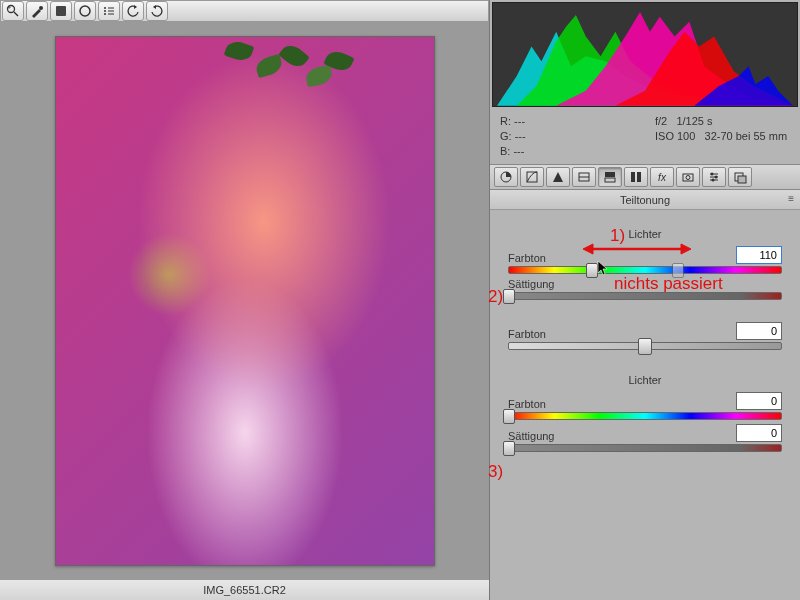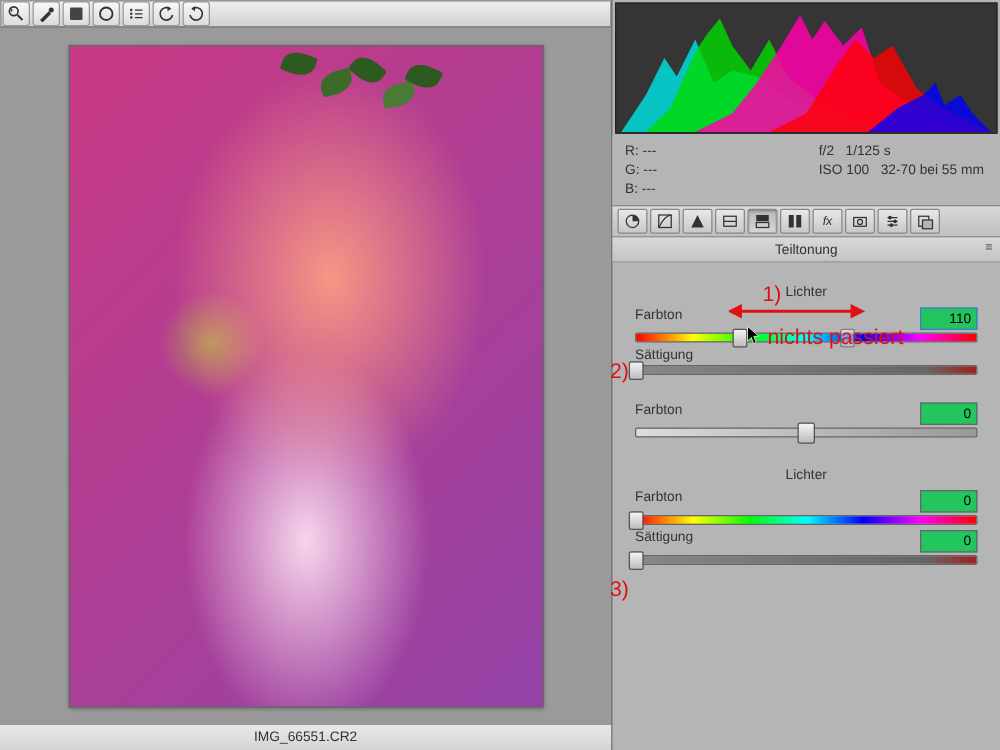--- a/index.html
+++ b/index.html
@@ -1,18 +1,18 @@
 <!DOCTYPE html>
 <html><head>
 <meta charset="utf-8">
 <style>
   * { box-sizing: border-box; margin: 0; padding: 0; }
   body { font-family: Arial, sans-serif; font-size: 11px; background: #999; width: 800px; height: 600px; overflow: hidden; }
   .app { display: flex; width: 100%; height: 100%; }
-  .left { flex: 1; background: #404040; display: flex; flex-direction: column; border-right: 1px solid #777; }
+  .left { flex: 1; background: #4c1d95; display: flex; flex-direction: column; border-right: 1px solid #777; }
   .right { width: 310px; background: #b5b5b5; display: flex; flex-direction: column; }
 
   .toolbar-top { height: 22px; background: linear-gradient(#f0f0f0,#d0d0d0); border: 1px solid #999; display: flex; gap: 0; }
   .tool-btn { width: 22px; height: 20px; background: linear-gradient(#f8f8f8,#dcdcdc); border: 1px solid #999; border-radius: 3px; margin: 0 1px; display: flex; align-items: center; justify-content: center; font-size: 11px; color: #333; cursor: pointer; }
 
   .canvas-area { flex: 1; display: flex; align-items: center; justify-content: center; background: #9a9a9a; padding: 10px; }
   .photo { width: 380px; height: 530px; background: #9b4fa5; position: relative; border: 1px solid #666; box-shadow: 0 1px 3px rgba(0,0,0,0.3); overflow: hidden; }
   .photo::before { content: ""; position: absolute; inset: 0; background: radial-gradient(ellipse 180px 240px at 55% 35%, rgba(255,160,130,0.9), transparent 70%), radial-gradient(ellipse 140px 220px at 50% 75%, rgba(255,230,245,0.9), transparent 70%), radial-gradient(circle 55px at 30% 45%, rgba(180,160,80,0.9), transparent 75%), linear-gradient(135deg, rgba(255,30,90,0.45), rgba(130,40,170,0.3)); }
   .leaves { position: absolute; top: 5px; left: 45%; width: 140px; height: 90px; }
   .leaves span { position: absolute; width: 26px; height: 18px; background: #2d5a1f; border-radius: 60% 10% 60% 10%; transform: rotate(20deg); }
@@ -35,23 +35,23 @@
   .icon-tab.active { background: linear-gradient(#b8b8b8,#d8d8d8); box-shadow: inset 0 1px 2px rgba(0,0,0,0.3); }
 
   .panel-header { height: 20px; background: linear-gradient(#d8d8d8,#c4c4c4); border-bottom: 1px solid #999; display: flex; align-items: center; justify-content: center; font-size: 11px; color: #333; position: relative; }
   .panel-menu { position: absolute; right: 6px; top: 3px; font-size: 10px; color: #555; }
 
   .panel-body { padding: 10px 18px; flex: 1; position: relative; }
 
   .section-title { text-align: center; font-size: 11px; color: #333; margin: 8px 0 6px; }
 
   .slider-row { margin-bottom: 4px; position: relative; }
-  .slider-label-row { display: flex; justify-content: space-between; align-items: flex-start; margin-bottom: 2px; }
+  .slider-label-row { display: flex; justify-content: space-between; align-items: flex-end; margin-bottom: 2px; }
   .slider-label { font-size: 11px; color: #333; }
-  .slider-value { width: 46px; height: 18px; background: #22c55e; border: 1px solid #666; font-size: 11px; text-align: right; padding: 1px 4px; }
+  .slider-value { width: 46px; height: 18px; background: #ffffff; border: 1px solid #666; font-size: 11px; text-align: right; padding: 1px 4px; }
   .slider-value.selected { border: 1.5px solid #3a7bd5; }
 
   .slider-track { height: 8px; border: 1px solid #666; border-radius: 2px; position: relative; background: #ccc; }
   .hue-track { background: linear-gradient(to right, red, yellow, lime, cyan, blue, magenta, red); }
   .sat-track { background: linear-gradient(to right, #888 0%, #666 85%, #a02020 100%); }
   .bal-track { background: linear-gradient(to right, #ddd, #999); }
 
   .slider-handle { position: absolute; top: -4px; width: 12px; height: 15px; background: linear-gradient(#f4f4f4,#bcbcbc); border: 1px solid #555; border-radius: 2px; transform: translateX(-50%); cursor: pointer; }
   .slider-handle.big { width: 14px; height: 17px; top: -5px; }
 
@@ -278,18 +278,18 @@
       <svg class="anno" style="top:30px; left:93px; width:110px; height:18px;">
         <line class="arrow" x1="8" y1="9" x2="100" y2="9" stroke-width="2.5"></line>
         <path class="arrow" d="M0 9 L10 4 L10 14 Z"></path>
         <path class="arrow" d="M108 9 L98 4 L98 14 Z"></path>
       </svg>
       <span class="cursor-ptr" style="top:50px; left:107px;">
         <svg width="14" height="16">
             <path d="M1 1 L1 13 L4 10 L6 15 L8 14 L6 9 L10 9 Z" fill="#000" stroke="#fff" stroke-width="0.6"></path>
           </svg>
       </span>
-      <span class="anno" style="top:50px; left:124px;">nichts passiert</span>
+      <span class="anno" style="top:64px; left:124px;">nichts passiert</span>
       <span class="anno" style="top:77px; left:-2px;">2)</span>
       <span class="anno" style="top:252px; left:-2px;">3)</span>
     </div>
   </div>
 </div>
 
 </body></html>

